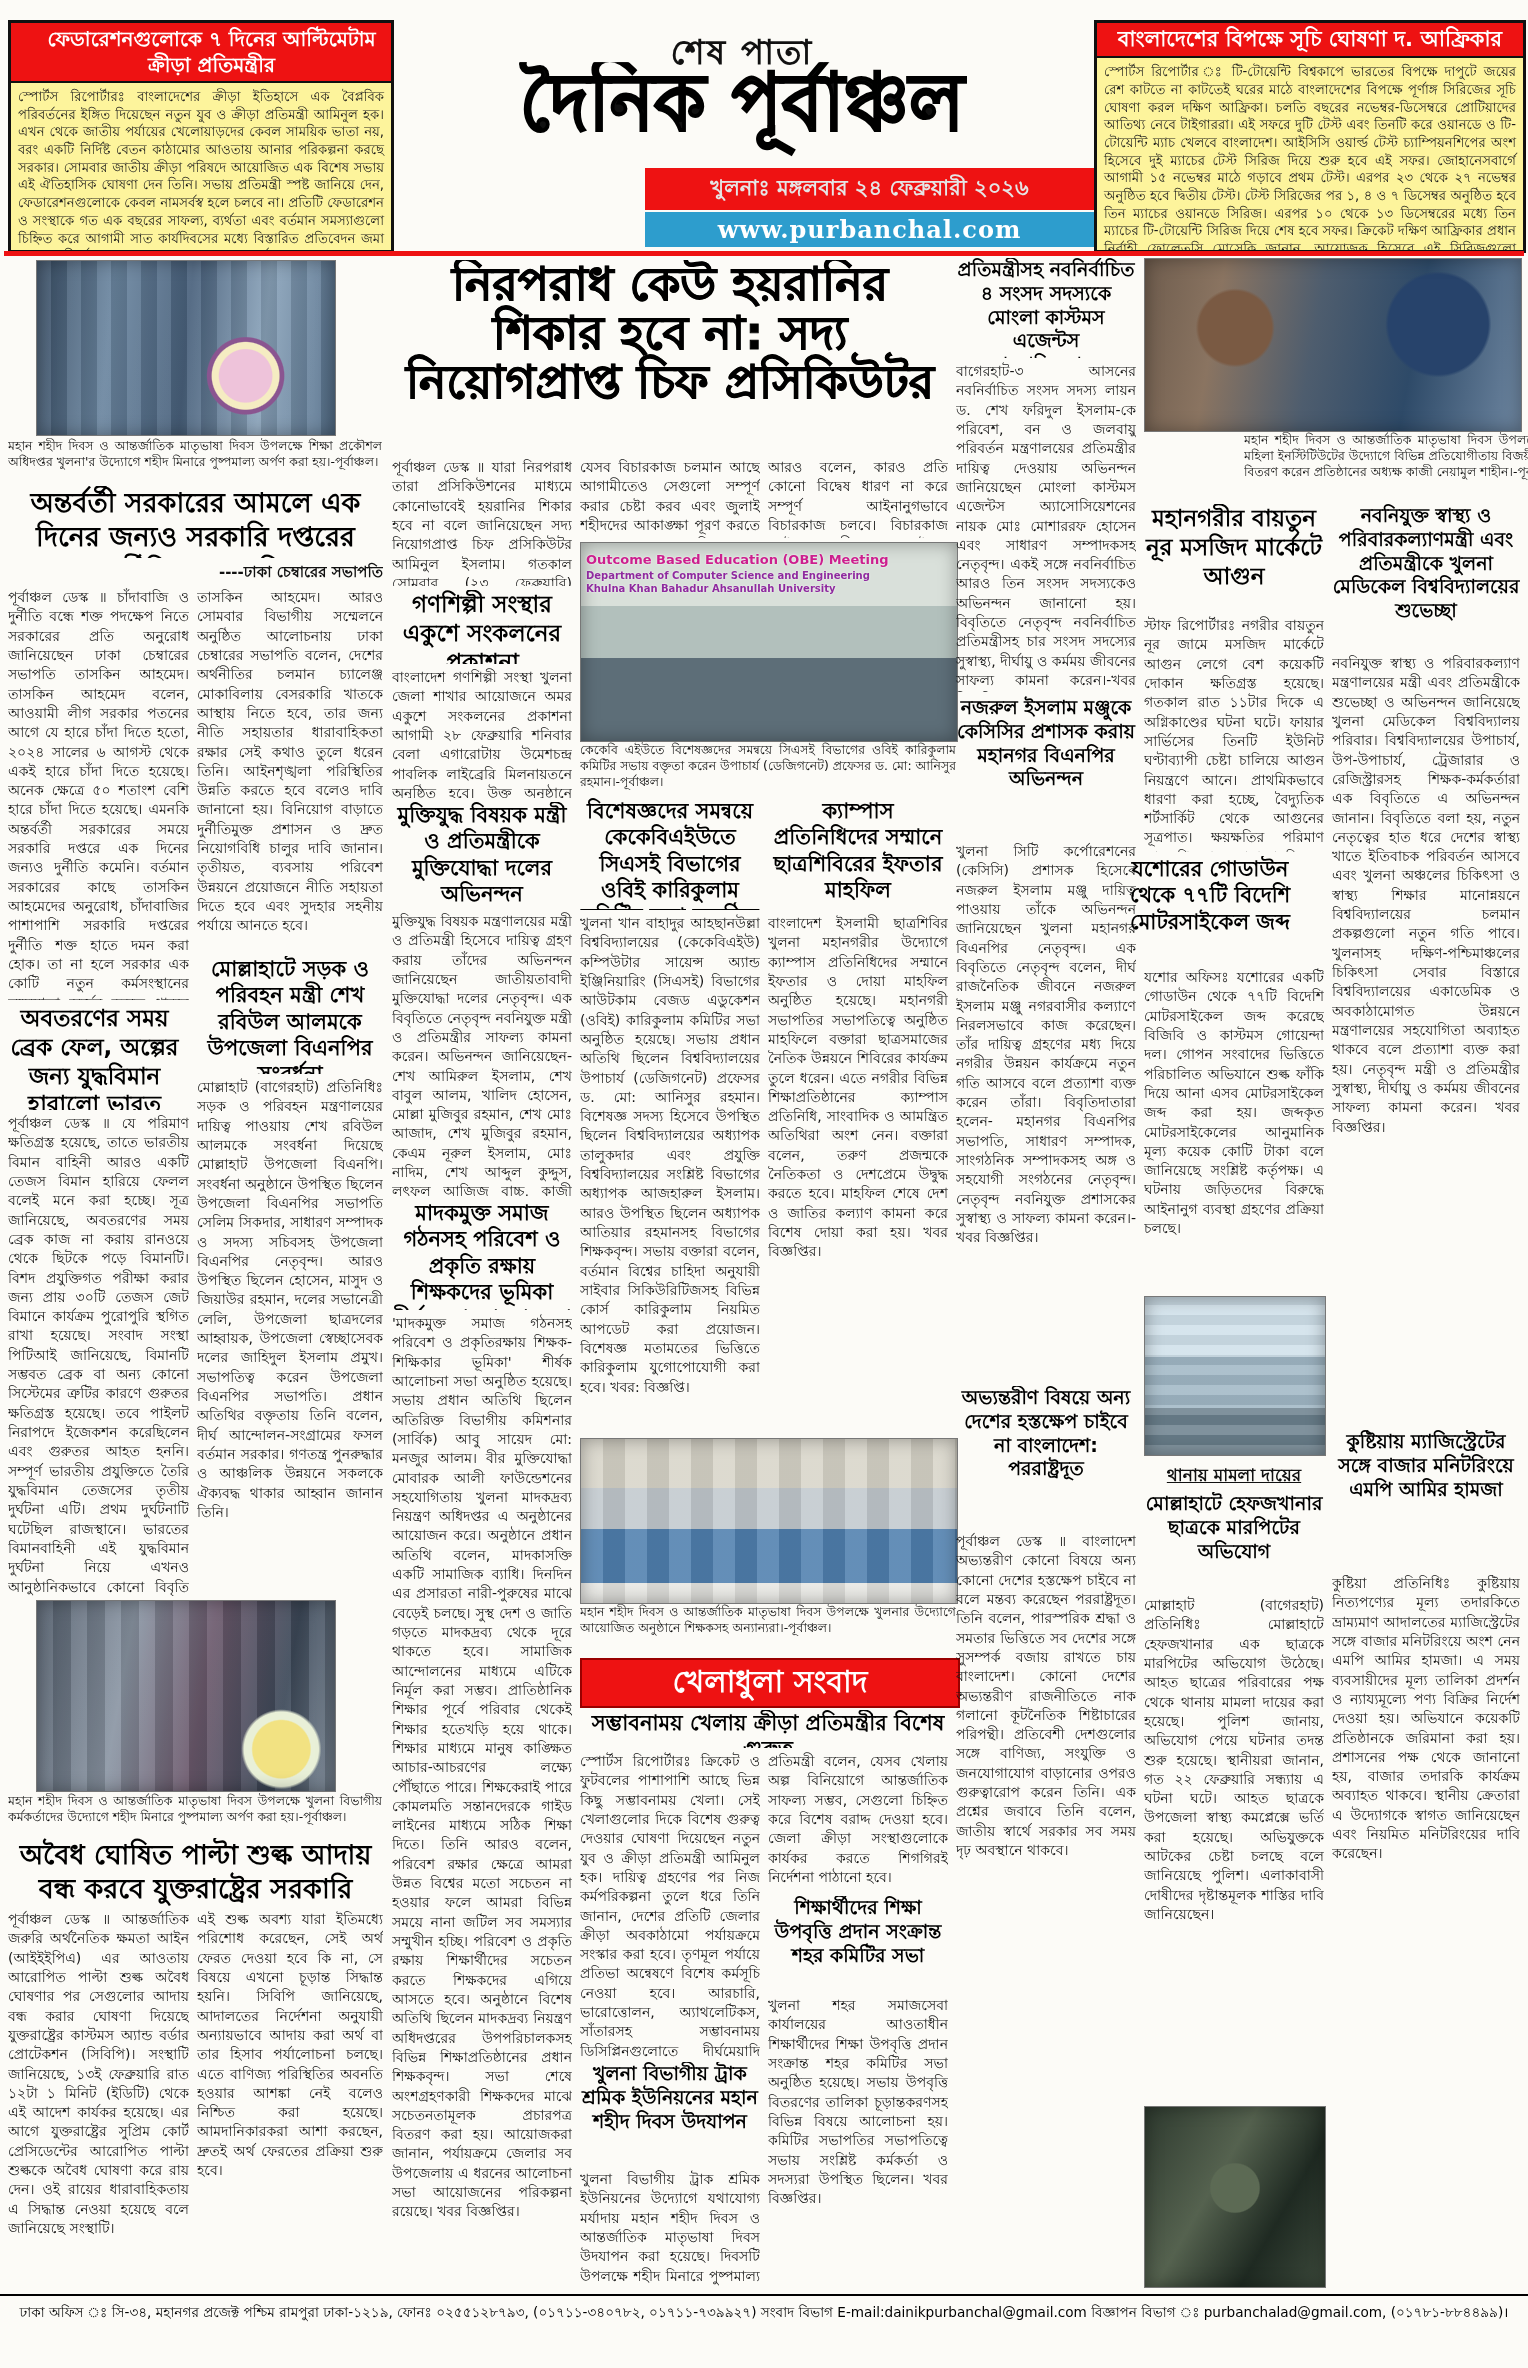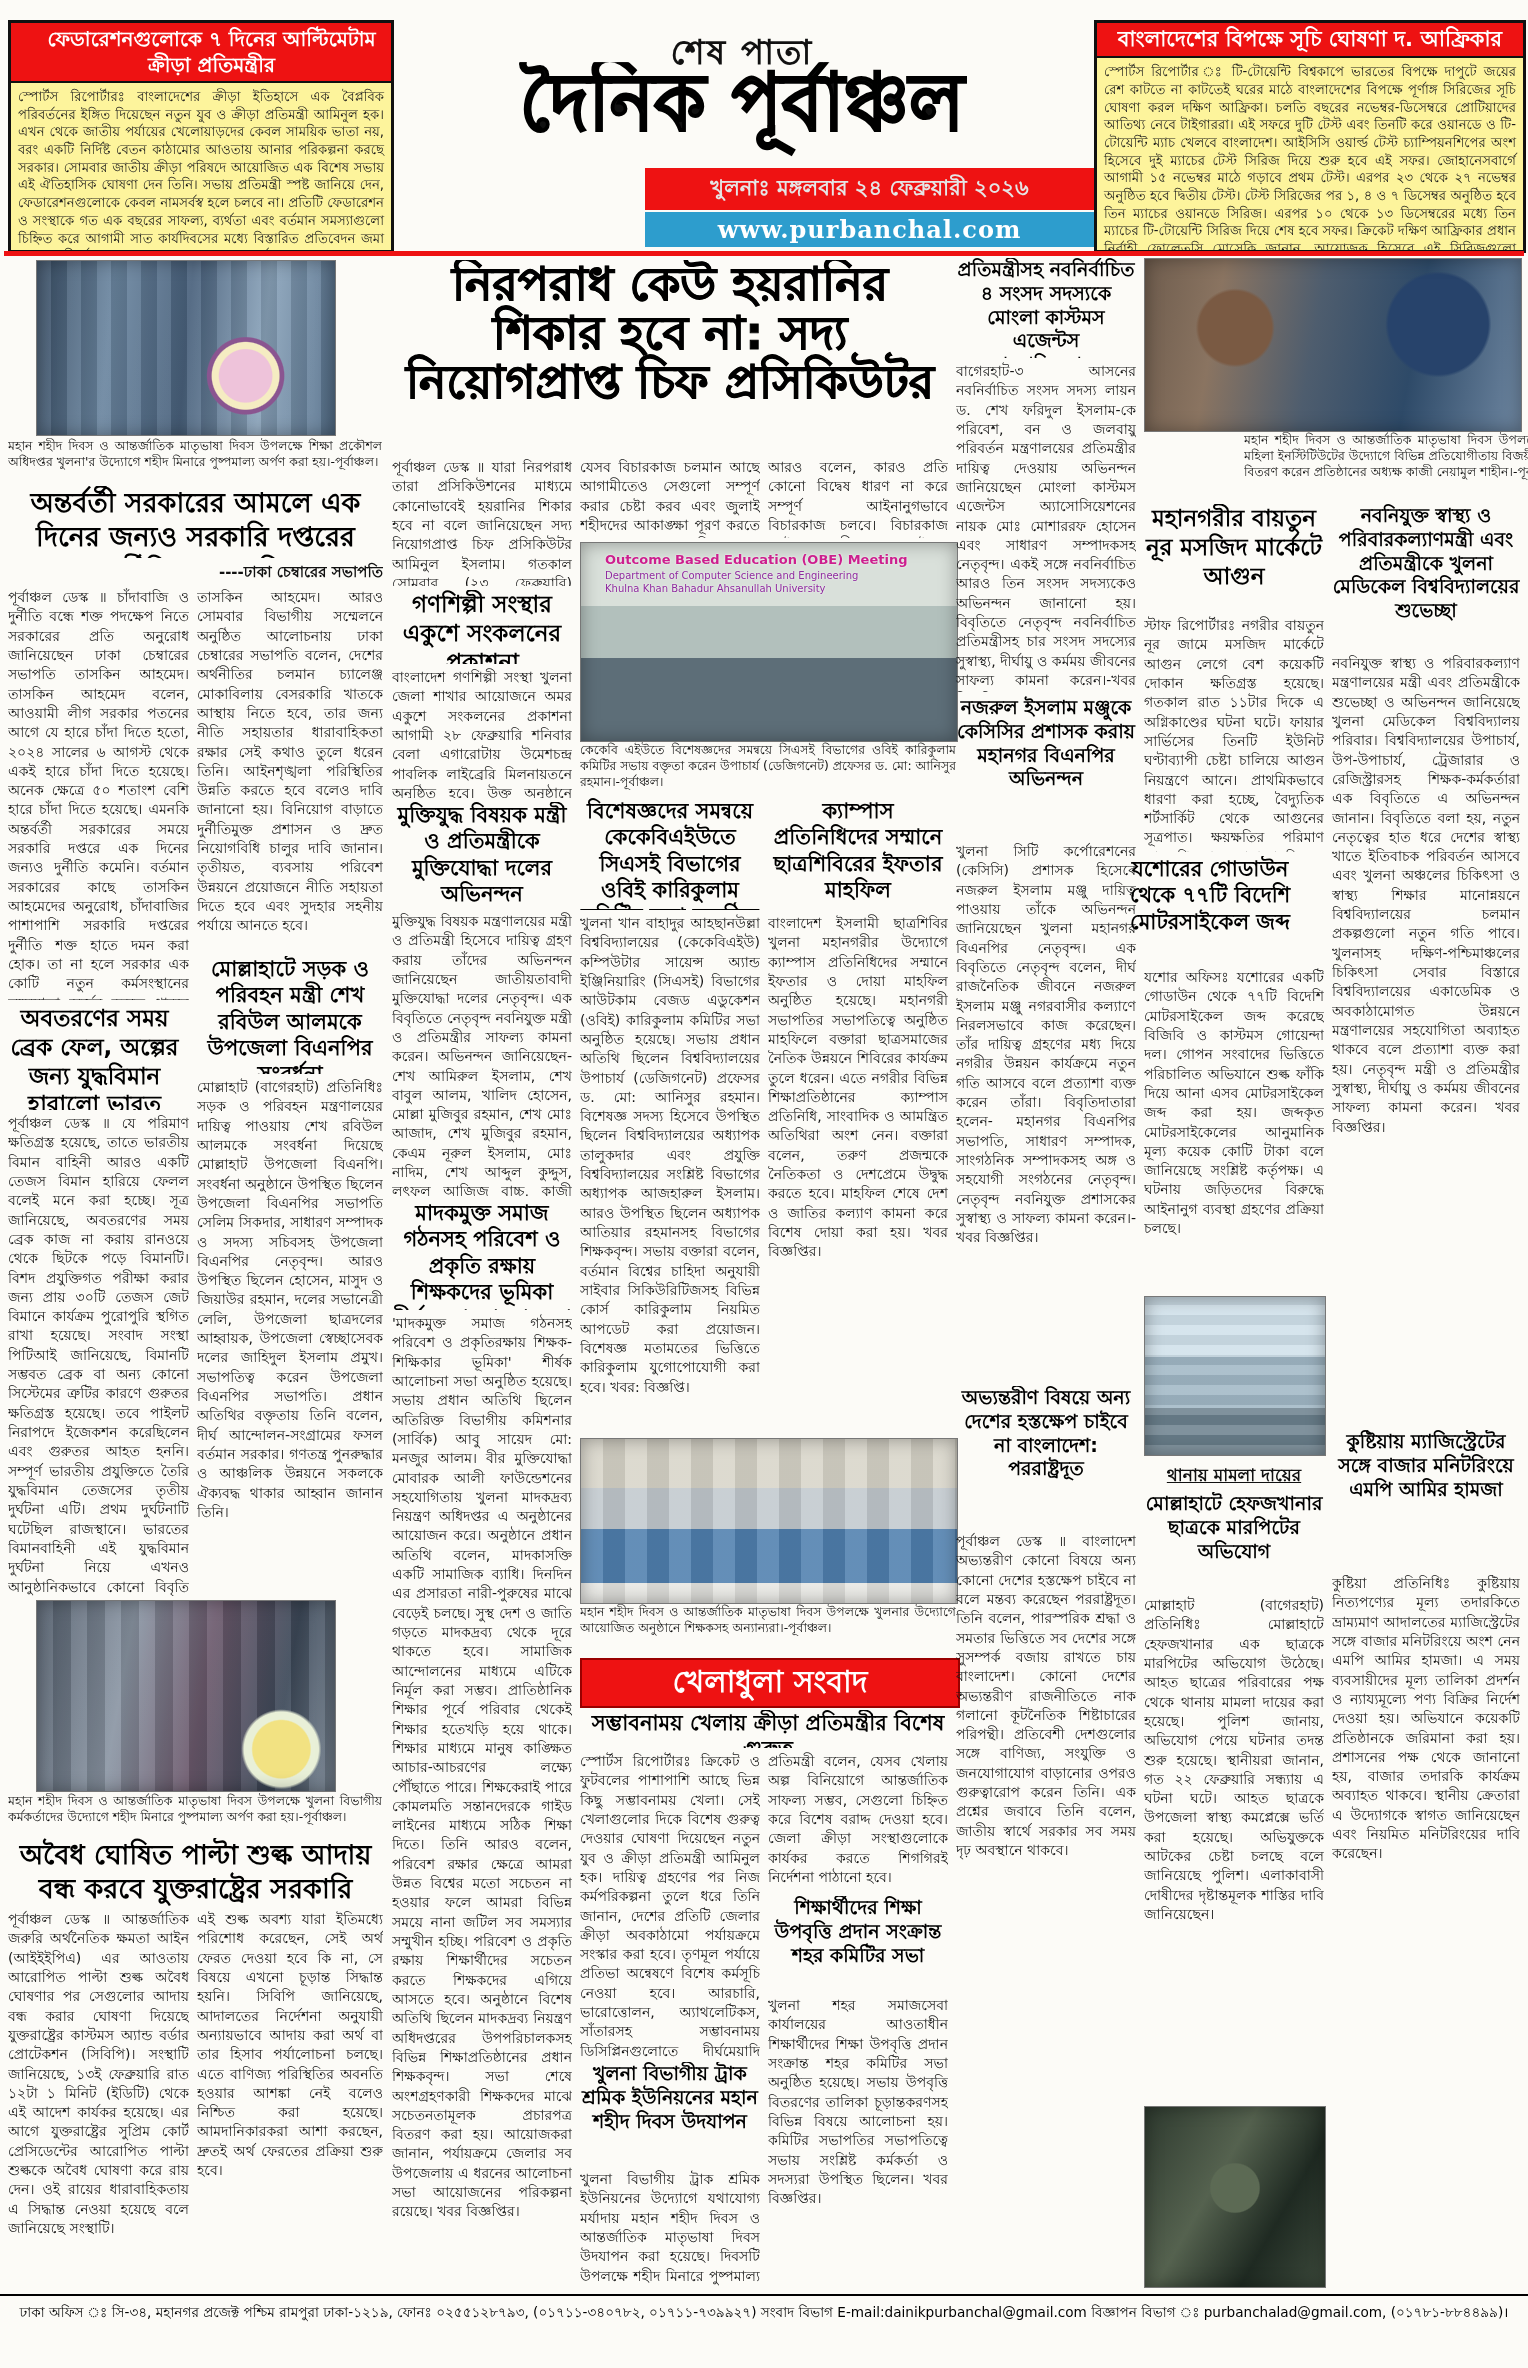--- a/index.html
+++ b/index.html
@@ -59,23 +59,23 @@
   .ph-prize{background:
     radial-gradient(circle at 24% 40%, #7a5a43 0 12%, rgba(0,0,0,0) 13%),
     radial-gradient(circle at 78% 38%, #27436b 0 16%, rgba(0,0,0,0) 17%),
     linear-gradient(100deg,#6f5d4e,#8a7461 20%,#4e5d6e 45%,#2e4a68 70%,#6e86a0);}
   .ph-building{background:
     repeating-linear-gradient(0deg, rgba(255,255,255,.15) 0 10px, rgba(0,0,0,.06) 10px 20px),
     linear-gradient(180deg,#cfe0ea 0 38%,#9fb6c4 38% 70%,#6a7f8c 70%);}
   .ph-dark{background:
     radial-gradient(circle at 50% 45%, #5c6a54 0 18%, rgba(0,0,0,0) 19%),
     linear-gradient(120deg,#2e3a2f,#55624f 40%,#1f2a22 70%,#3d4a3c);}
-  .obe-overlay{position:absolute;top:8px;left:24px;color:#cc1f8e;font-weight:bold;
+  .obe-overlay{position:absolute;top:8px;left:5px;color:#cc1f8e;font-weight:bold;
     font-size:13px;line-height:1.35;text-shadow:0 0 2px #fff;}
-  .obe-overlay .sub{font-size:10px;color:#8e2a9e;font-weight:normal;}
+  .obe-overlay .sub{font-size:10px;color:#8e2a9e;font-weight:bold;}
   .sportsbanner{background:#ee1212;color:#fff;font-weight:bold;font-size:30px;
     display:flex;align-items:center;justify-content:center;border:2px solid #900;}
   .footrule{background:#000;}
   .footer{font-size:13.6px;line-height:1.55;text-align:center;color:#000;font-weight:500;}
   a.url{color:#fff;text-decoration:none;}
 </style>
 </head>
 <body>
 
 <div id="page">

